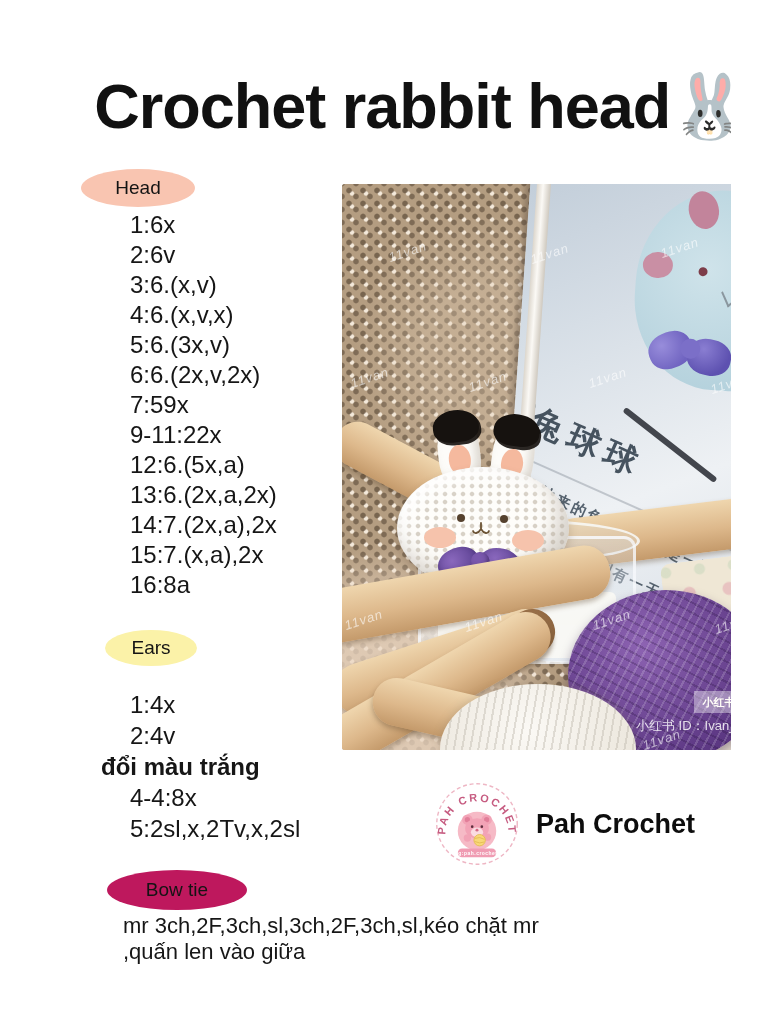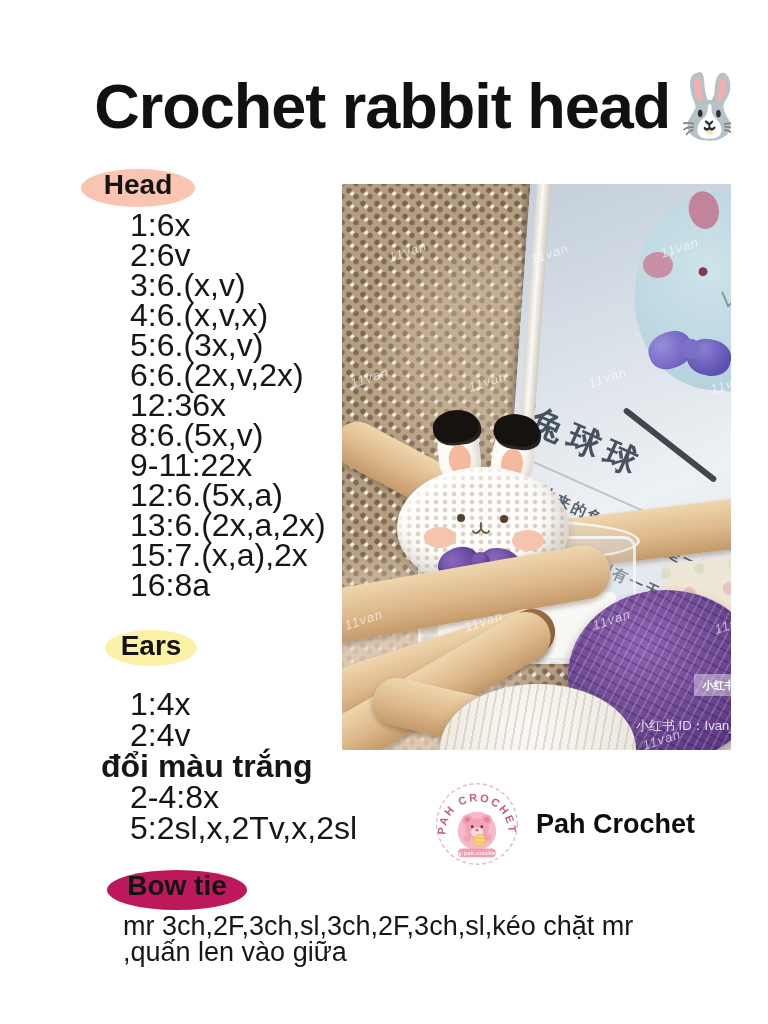--- a/index.html
+++ b/index.html
@@ -12,39 +12,39 @@
 
   
   .title {
     position:absolute; left:0; top:58px; width:768px;
     text-align:center; font-size:63px; font-weight:bold;
     letter-spacing:-1px; white-space:nowrap;
   }
 
   
   .pill {
-    position:absolute; display:flex; align-items:flex-start; justify-content:center;
-    border-radius:50%; font-weight:bold; font-size:28px; color:#141414;
+    position:absolute; display:flex; align-items:center; justify-content:center;
+    border-radius:50%; font-weight:normal; font-size:19px; color:#141414;
   }
   .pill-head   { left:44px;  top:157px; width:114px; height:38px; background:#f9c5b1; }
   .pill-ears   { left:68px;  top:618px; width:92px;  height:36px; background:#fbf2a8; }
   .pill-bowtie { left:70px;  top:858px; width:140px; height:40px; background:#be185d; }
 
   
-  .pattern-list { position:absolute; left:44px; font-size:32px; color:#161616; }
+  .pattern-list { position:absolute; left:44px; font-size:24px; color:#161616; }
   .list-head { top:198px; }
   .list-head .pattern-row { height:30px; line-height:30px; }
   .list-ears { top:677px; }
   .list-ears .pattern-row { height:31px; line-height:31px; }
   .pattern-row { padding-left:49px; white-space:nowrap; }
   .pattern-row.note-line { padding-left:20px;font-weight:bold; }
 
   .bowtie-text {
     position:absolute; left:86px; top:901px; width:620px;
-    font-size:27px; line-height:26px; color:#161616;
+    font-size:22px; line-height:26px; color:#161616;
   }
 
   
   .photo {
     position:absolute; left:305px; top:172px; width:432px; height:566px;
     border-radius:3px; overflow:hidden; background:#b9a388;
   }
   .mesh {
     position:absolute; inset:0; z-index:1;
     background-color:#b49d81;
@@ -217,21 +217,21 @@
   }
   .hook { position:absolute; z-index:3; left:270px; top:258px; width:116px; height:6px;
     background:#43464d; border-radius:3px; transform:rotate(38deg); }
 
   
   .wm {
     position:absolute; z-index:9; transform:rotate(-18deg);
     font-size:13px; letter-spacing:1px; color:rgba(255,255,255,0.6); font-style:italic;
   }
   .xhs-badge {
-    position:absolute; z-index:10; left:352px; top:490px; width:50px; height:22px;
+    position:absolute; z-index:10; left:352px; top:507px; width:50px; height:22px;
     border-radius:0; background:rgba(255,255,255,0.4);
     display:flex; align-items:center; justify-content:center;
     font-size:11px; font-weight:bold; color:#fffdf8;
   }
   .xhs-id {
     position:absolute; z-index:10; left:294px; top:533px;
     font-size:13px; color:rgba(255,255,255,0.82); white-space:nowrap;
   }
 
   
@@ -251,37 +251,37 @@
   <div class="pill pill-head">
     <span>Head</span>
   </div>
   <div class="pattern-list list-head">
       <div class="pattern-row">1:6x</div>
       <div class="pattern-row">2:6v</div>
       <div class="pattern-row">3:6.(x,v)</div>
       <div class="pattern-row">4:6.(x,v,x)</div>
       <div class="pattern-row">5:6.(3x,v)</div>
       <div class="pattern-row">6:6.(2x,v,2x)</div>
-      <div class="pattern-row">12:36x</div>
-      <div class="pattern-row">8:6.(5x,v)</div>
+      <div class="pattern-row">7:59x</div>
       <div class="pattern-row">9-11:22x</div>
       <div class="pattern-row">12:6.(5x,a)</div>
       <div class="pattern-row">13:6.(2x,a,2x)</div>
+      <div class="pattern-row">14:7.(2x,a),2x</div>
       <div class="pattern-row">15:7.(x,a),2x</div>
       <div class="pattern-row">16:8a</div>
     </div>
 
   <div class="pill pill-ears">
     <span>Ears</span>
   </div>
   <div class="pattern-list list-ears">
       <div class="pattern-row">1:4x</div>
       <div class="pattern-row">2:4v</div>
       <div class="pattern-row note-line">đổi màu trắng</div>
-      <div class="pattern-row">2-4:8x</div>
+      <div class="pattern-row">4-4:8x</div>
       <div class="pattern-row">5:2sl,x,2Tv,x,2sl</div>
     </div>
 
   <div class="pill pill-bowtie">
     <span>Bow tie</span>
   </div>
   <div class="bowtie-text">
     <div>mr 3ch,2F,3ch,sl,3ch,2F,3ch,sl,kéo chặt mr</div>
     <div>,quấn len vào giữa</div>
   </div>

